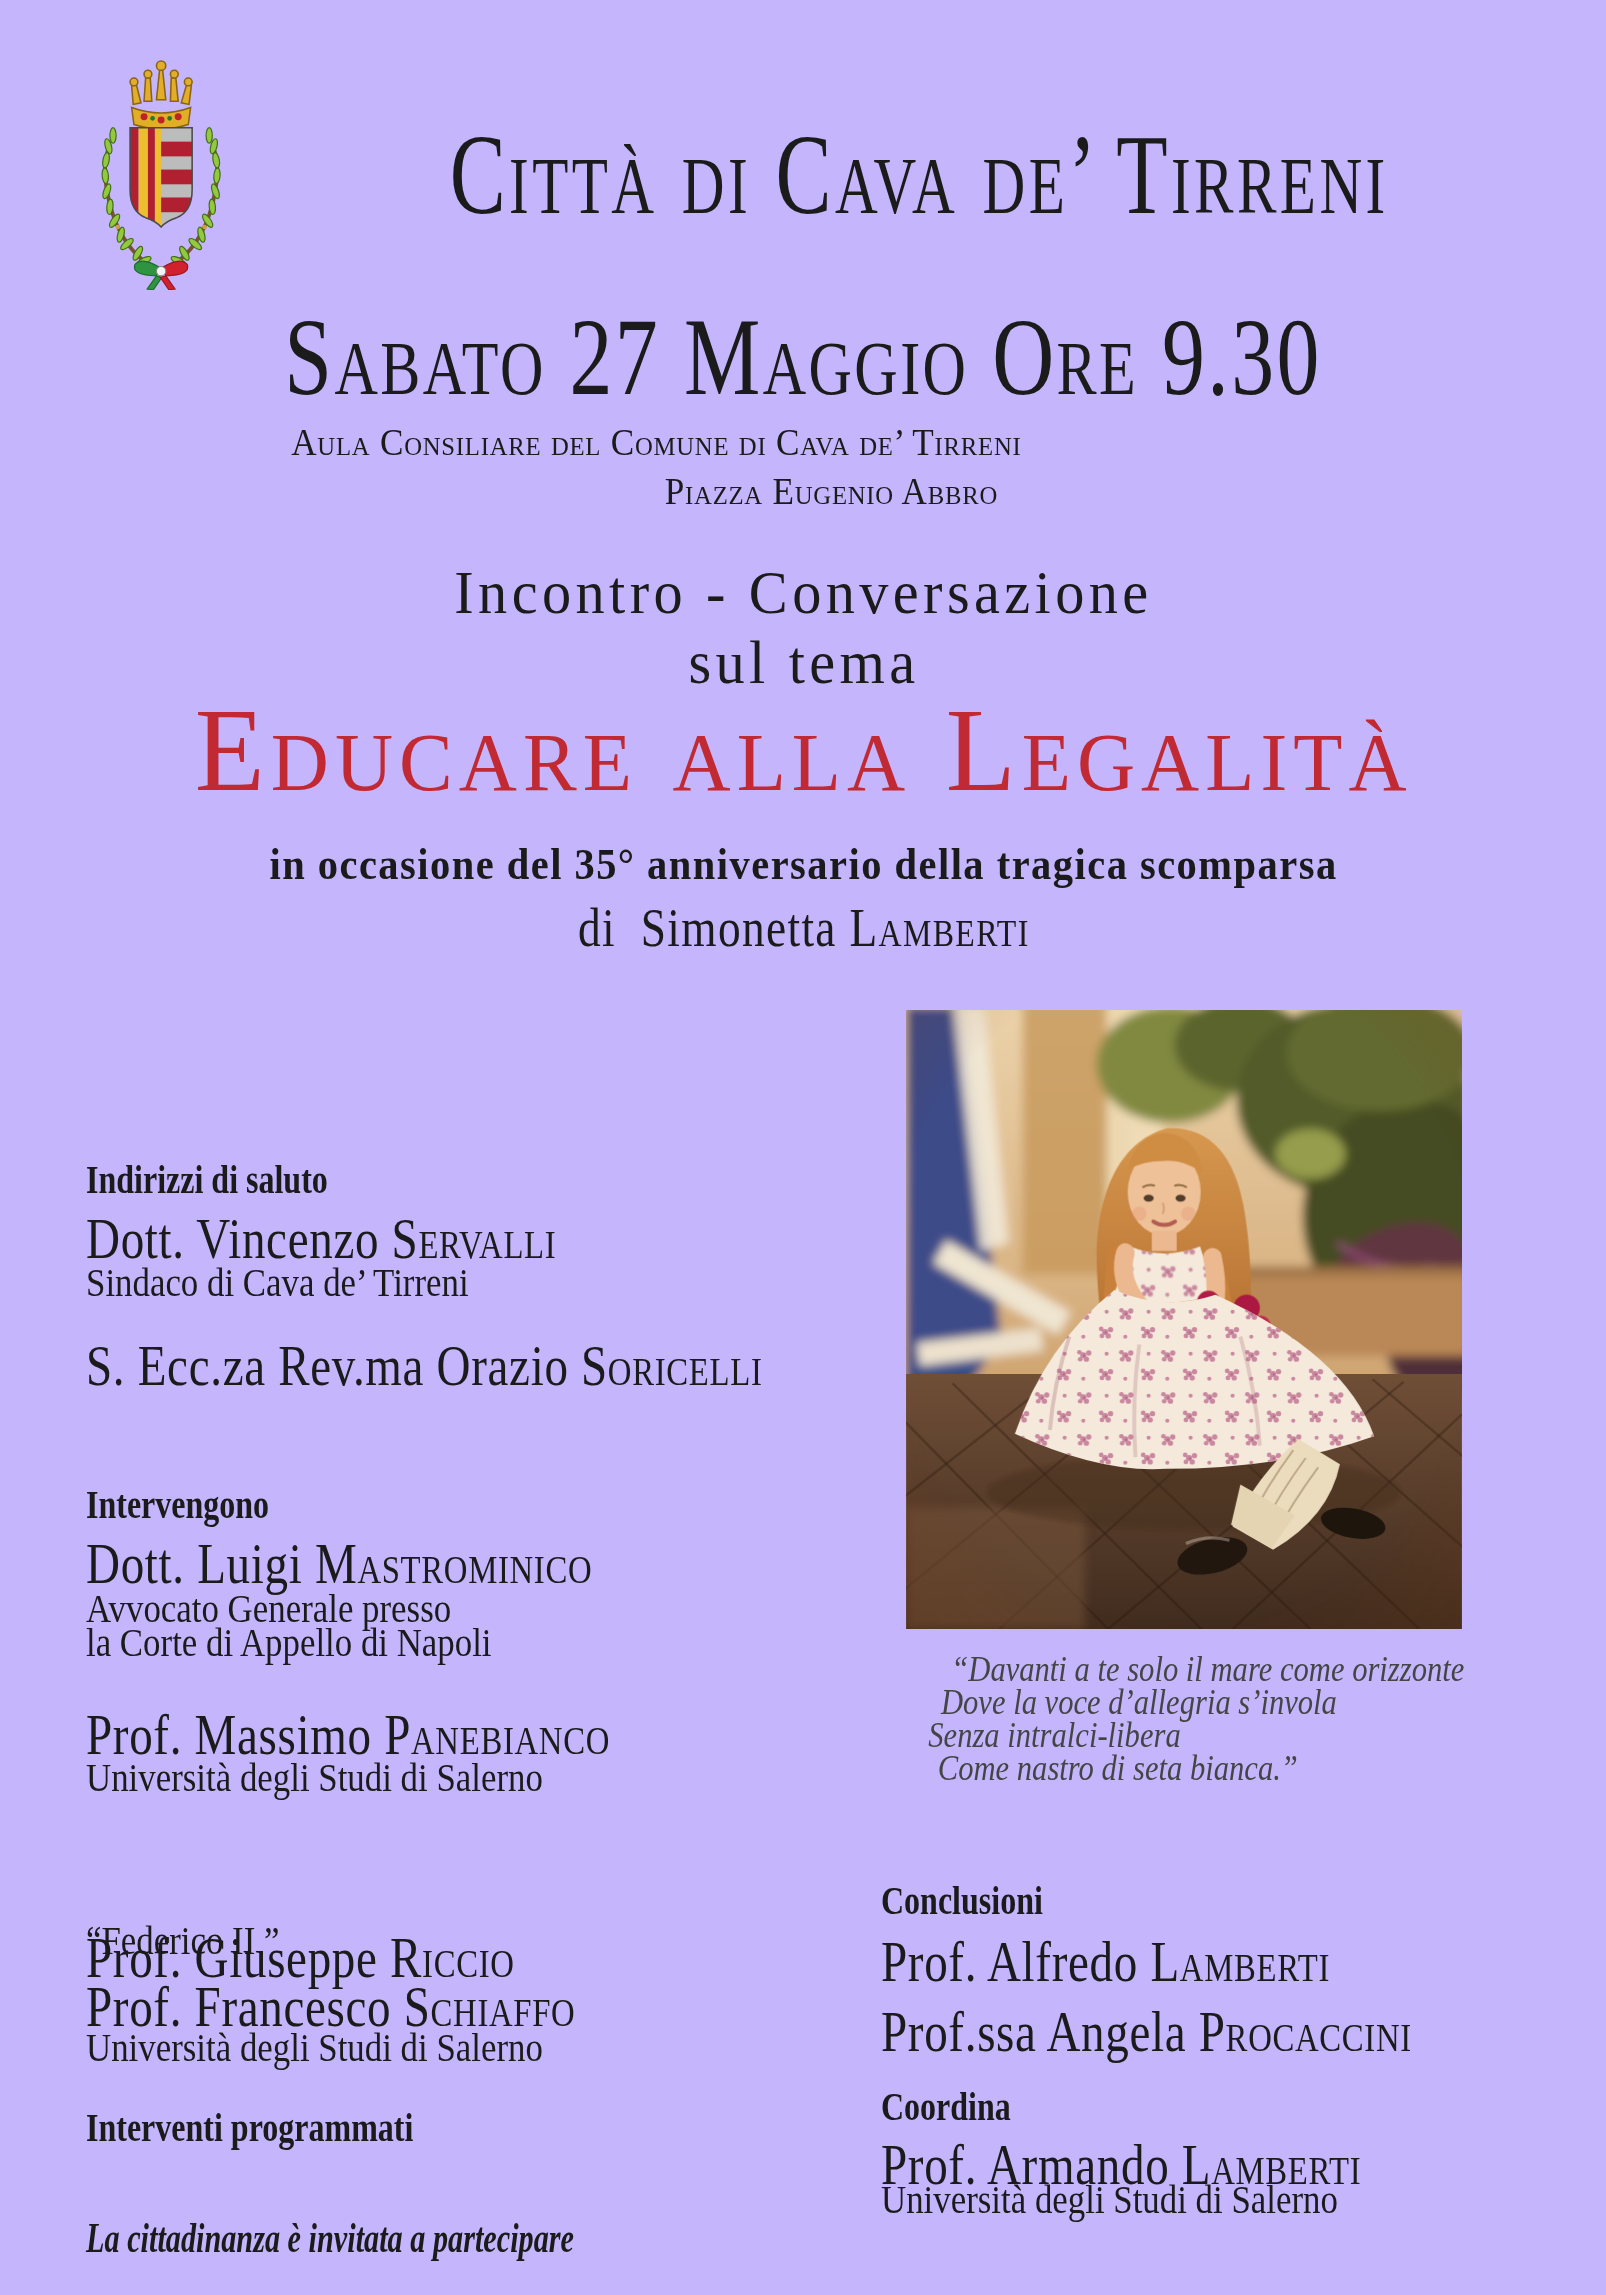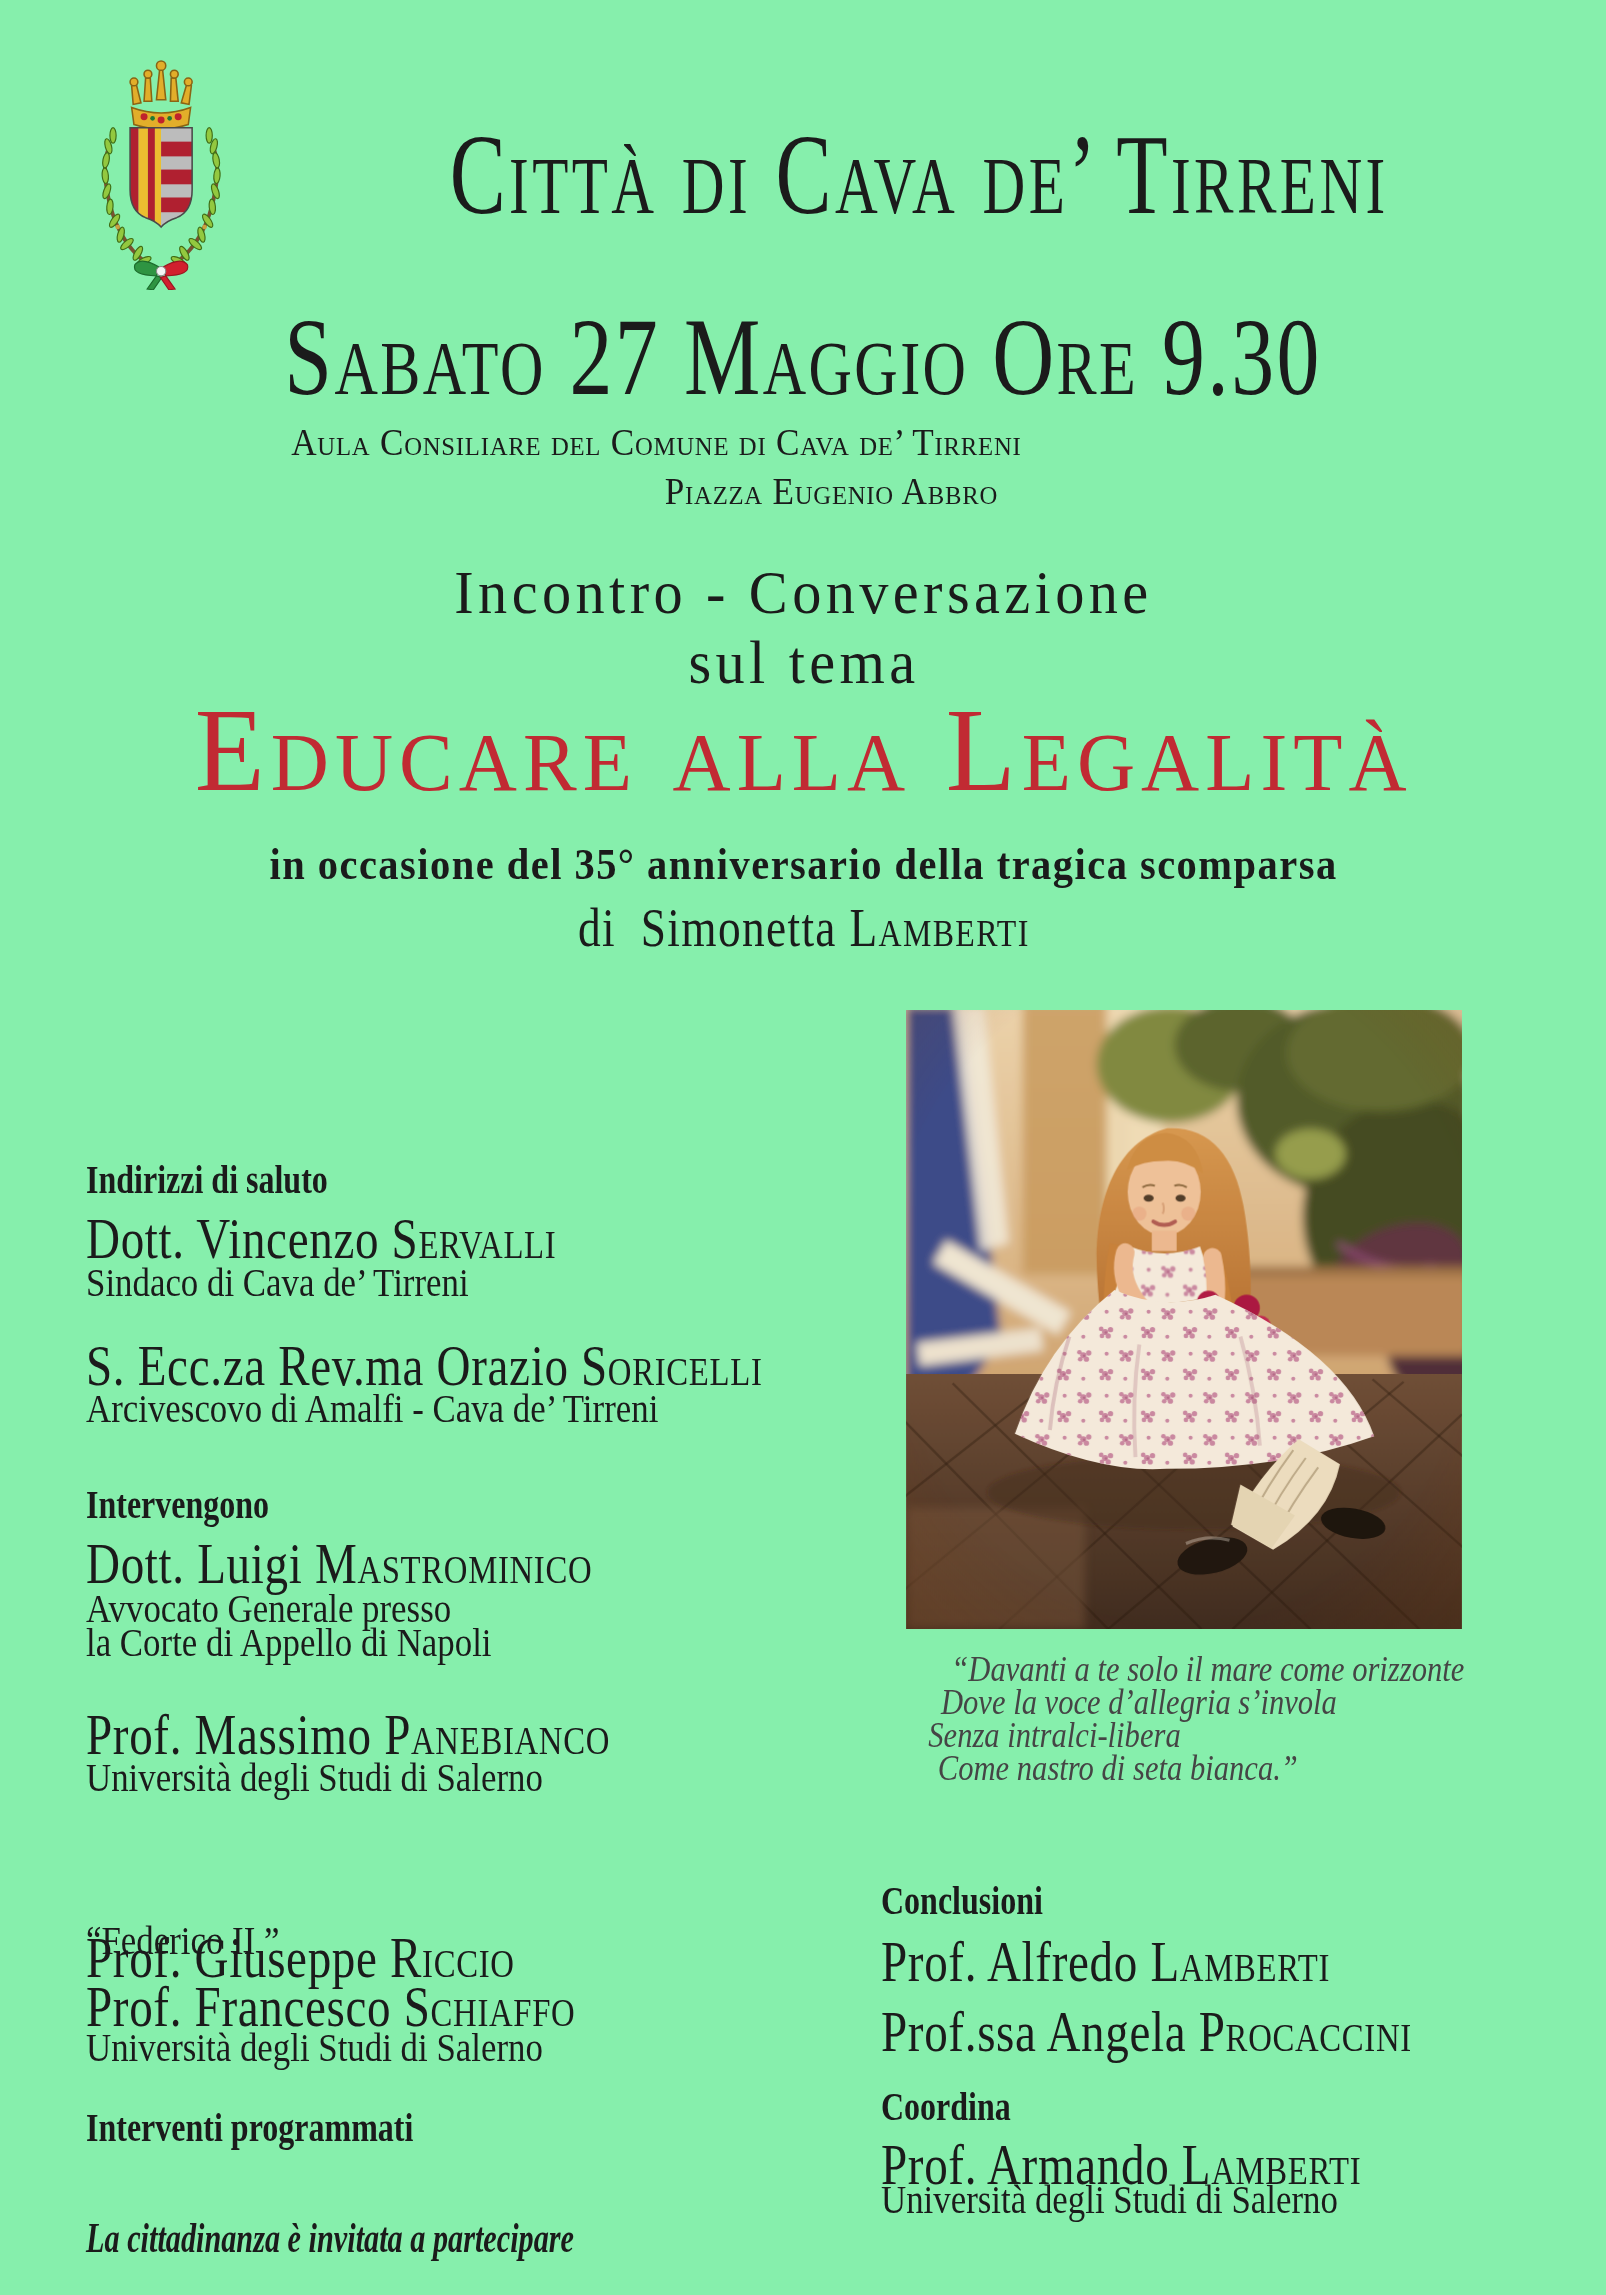--- a/index.html
+++ b/index.html
@@ -1,18 +1,18 @@
 <!DOCTYPE html>
 <html style="font-size:12.4px"><head>
 <meta charset="utf-8">
 <style>
   html,body { margin:0; padding:0; background:#ffffff; }
   .page {
     position:relative; width:1607px; height:2295px; margin:0 auto;
-    background:#86efac; overflow:hidden;
+    background:#c4b5fd; overflow:hidden;
     font-family:"Liberation Serif", serif; color:#1b1b1b;
   }
   .line { position:absolute; white-space:nowrap; line-height:1; }
   .center { text-align:center; }
   .cx { display:inline-block; white-space:nowrap; transform-origin:50% 50%; }
   .lcol .cx, .rcol .cx { transform-origin:0 50%; }
   .sc { font-variant:small-caps; }
 
   
   .t-city  { left:232px; width:1374px; top:117px; font-size:115px; }
@@ -310,21 +310,20 @@
     <div class="ql"><span class="cx">Senza intralci-libera</span></div>
     <div class="ql"><span class="cx">Come nastro di seta bianca.”</span></div>
   </div>
 
   <div class="line lcol hdr" style="top:1160px"><span class="cx">Indirizzi di saluto</span></div>
 
   <div class="line lcol nm" style="top:1211px"><span class="cx"><span>Dott. Vincenzo </span><span class="sc">Servalli</span></span></div>
   <div class="line lcol rl" style="top:1262px"><span class="cx">Sindaco di Cava de’ Tirreni</span></div>
 
   <div class="line lcol nm" style="top:1338px"><span class="cx"><span>S. Ecc.za Rev.ma Orazio </span><span class="sc">Soricelli</span></span></div>
-  <div class="line lcol rl" style="top:1388px"><span class="cx">Arcivescovo di Amalfi - Cava de’ Tirreni</span></div>
 
   <div class="line lcol hdr" style="top:1485px"><span class="cx">Intervengono</span></div>
 
   <div class="line lcol nm" style="top:1536px"><span class="cx"><span>Dott. Luigi </span><span class="sc">Mastrominico</span></span></div>
   <div class="line lcol rl" style="top:1588px"><span class="cx">Avvocato Generale presso</span></div>
   <div class="line lcol rl" style="top:1622px"><span class="cx">la Corte di Appello di Napoli</span></div>
 
   <div class="line lcol nm" style="top:1707px"><span class="cx"><span>Prof. Massimo </span><span class="sc">Panebianco</span></span></div>
   <div class="line lcol rl" style="top:1757px"><span class="cx">Università degli Studi di Salerno</span></div>
 

